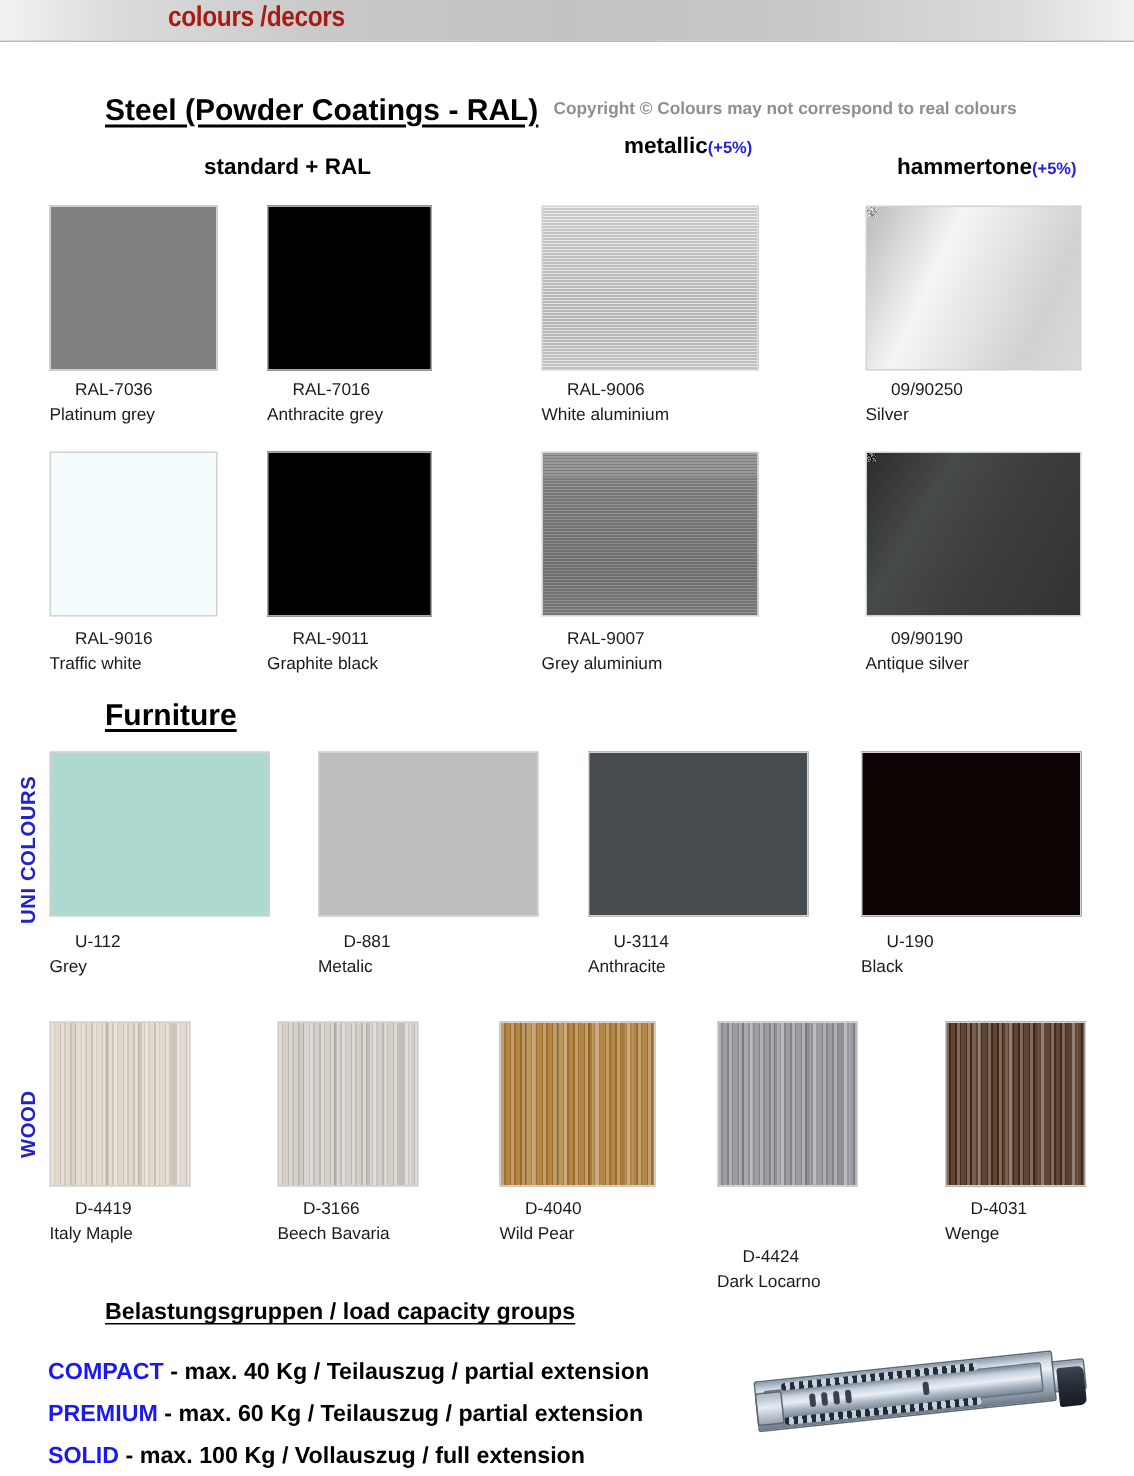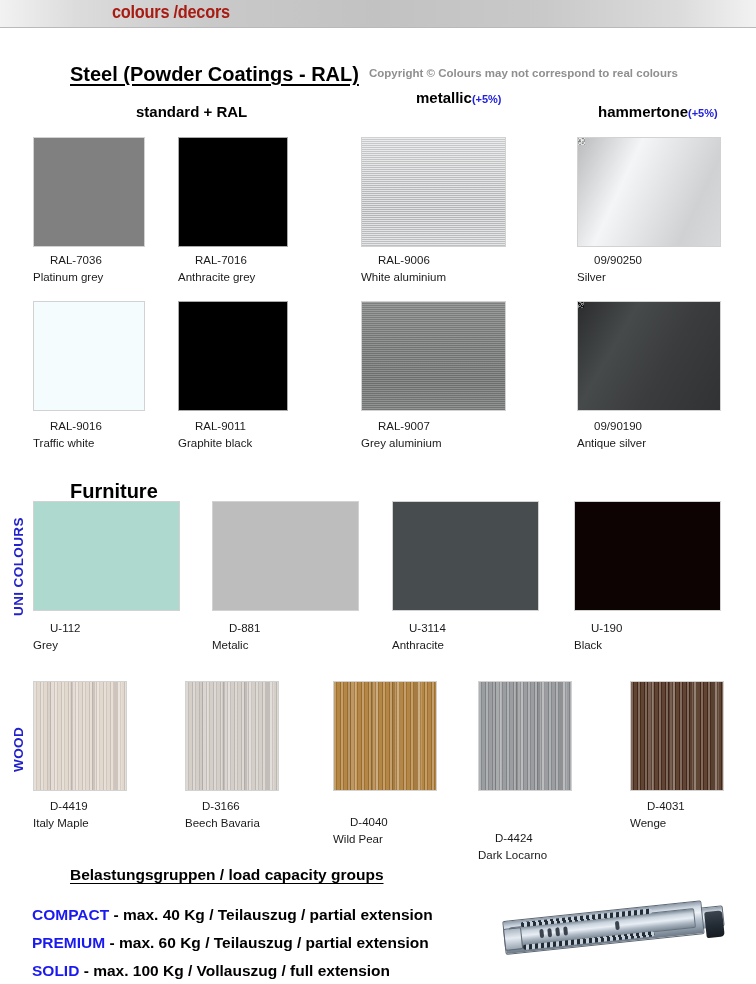--- a/index.html
+++ b/index.html
@@ -306,21 +306,21 @@
   <span class="code">RAL-9007</span>
   <span class="name">Grey aluminium</span>
 </div>
 
 <div class="swatch tex-hammer-dark" style="left:577px; top:301px; width:144px; height:110px;"></div>
 <div class="sw-label" style="left:577px; top:418px;">
   <span class="code">09/90190</span>
   <span class="name">Antique silver</span>
 </div>
 
-<div class="abs section-title" style="left:70px; top:466px;margin-top:14px;">Furniture</div>
+<div class="abs section-title" style="left:70px; top:466px;">Furniture</div>
 
 <div class="vert-label" style="left:11px; top:500px; height:116px;">UNI COLOURS</div>
 
 <div class="swatch" style="left:33px; top:501px; width:147px; height:110px; background-color:#aed9ce;"></div>
 <div class="sw-label" style="left:33px; top:620px;">
   <span class="code">U-112</span>
   <span class="name">Grey</span>
 </div>
 
 <div class="swatch" style="left:212px; top:501px; width:147px; height:110px; background-color:#bdbdbd;"></div>
@@ -349,21 +349,21 @@
   <span class="name">Italy Maple</span>
 </div>
 
 <div class="swatch tex-wood" style="left:185px; top:681px; width:94px; height:110px; background-color:#cfc8c2;"></div>
 <div class="sw-label" style="left:185px; top:798px;">
   <span class="code">D-3166</span>
   <span class="name">Beech Bavaria</span>
 </div>
 
 <div class="swatch tex-wood" style="left:333px; top:681px; width:104px; height:110px; background-color:#a9762f;"></div>
-<div class="sw-label" style="left:333px; top:798px;margin-top:16px;">
+<div class="sw-label" style="left:333px; top:798px;">
   <span class="code">D-4040</span>
   <span class="name">Wild Pear</span>
 </div>
 
 <div class="swatch tex-wood" style="left:478px; top:681px; width:94px; height:110px; background-color:#8d9093;"></div>
 <div class="sw-label" style="left:478px; top:798px;margin-top:32px;">
   <span class="code">D-4424</span>
   <span class="name">Dark Locarno</span>
 </div>
 

